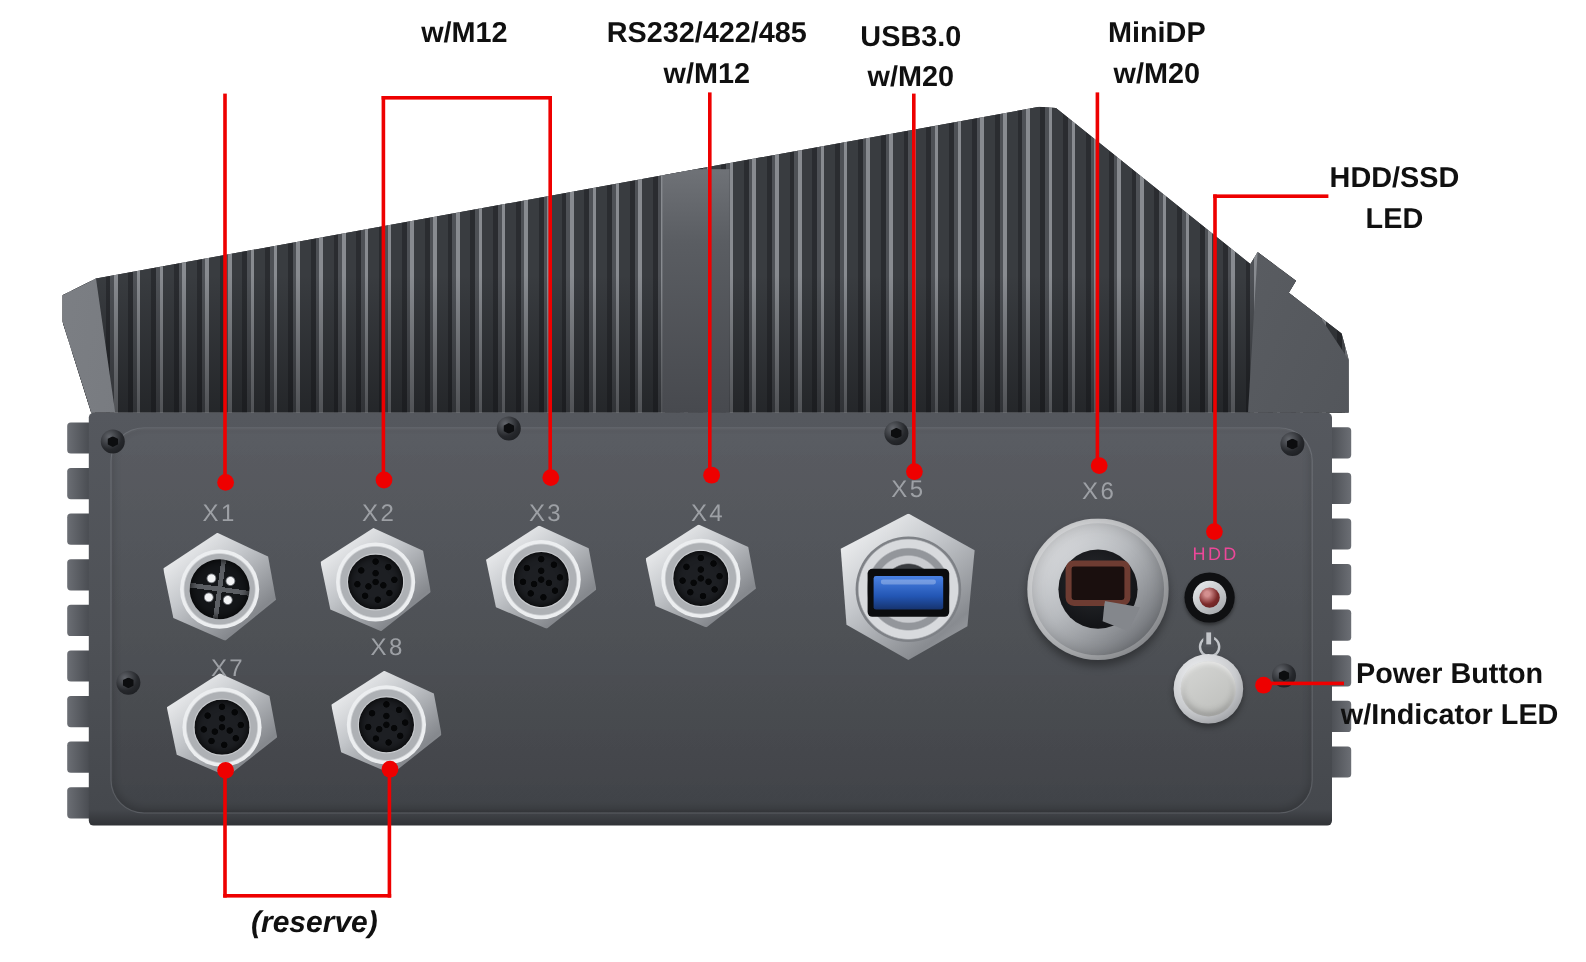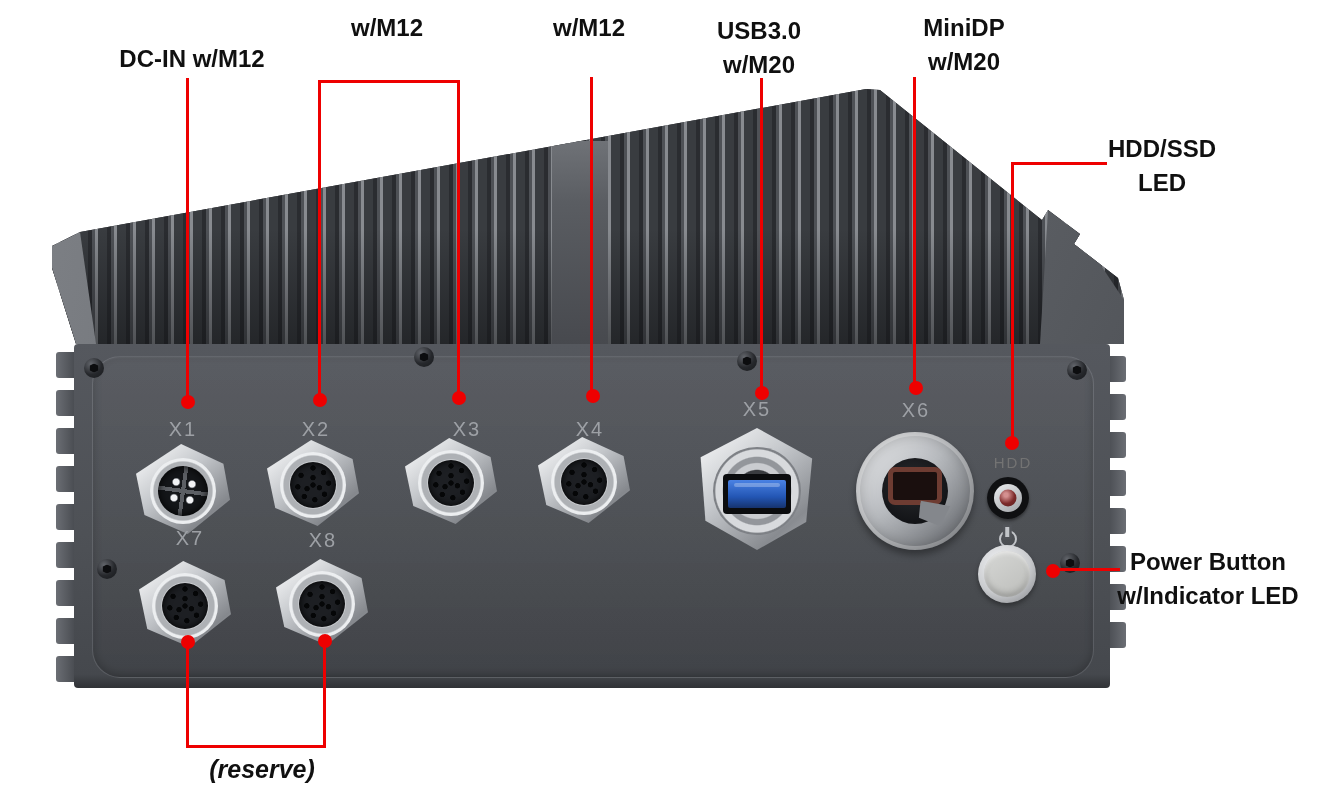--- a/index.html
+++ b/index.html
@@ -169,21 +169,21 @@
   }
   .pwr-glyph .bar{
     position:absolute;left:50%;top:-1px;width:3.5px;height:10px;transform:translateX(-50%);
     background:#c2c5c9;box-shadow:0 0 0 2.5px #515459;
   }
   
   .port-label{
     position:absolute;transform:translate(-50%,-50%);
     color:var(--port-label,#9da0a5);font-size:20px;letter-spacing:2px;white-space:nowrap;
   }
-  .hdd-label{font-size:15px;color:#737373;letter-spacing:2px;}
+  .hdd-label{font-size:15px;color:#ec4899;letter-spacing:2px;}
   .co-label{
     position:absolute;transform:translateX(-50%);text-align:center;white-space:nowrap;
     color:#101010;font-weight:700;font-size:24px;line-height:34px;
   }
   .co-label.small{font-size:25px;font-style:italic;}
   
   .rline{position:absolute;background:var(--callout-red,#ee0000);}
   .rline.v{width:3px;}
   .rline.h{height:3px;}
   .rdot{
@@ -287,33 +287,33 @@
   <div class="pwr-glyph">
     <div class="circ"></div>
     <div class="bar"></div>
   </div>
   <div class="pwr-btn">
     <div class="cap"></div>
   </div>
 
   <div class="port-label" style="left:183px;top:429px">X1</div>
   <div class="port-label" style="left:316px;top:429px">X2</div>
-  <div class="port-label" style="left:467px;top:429px">X3</div>
+  <div class="port-label" style="left:455px;top:429px">X3</div>
   <div class="port-label" style="left:590px;top:429px">X4</div>
   <div class="port-label" style="left:757px;top:409px">X5</div>
   <div class="port-label" style="left:916px;top:410px">X6</div>
-  <div class="port-label" style="left:190px;top:538px">X7</div>
+  <div class="port-label" style="left:190px;top:558px">X7</div>
   <div class="port-label" style="left:323px;top:540px">X8</div>
   <div class="port-label hdd-label" style="left:1013px;top:462px">HDD</div>
 
-  <div class="co-label" style="left:192px;top:42px">DC-IN w/M12</div>
   <div class="co-label" style="left:387px;top:11px">
     <div>w/M12</div>
   </div>
   <div class="co-label" style="left:589px;top:11px">
+    <div>RS232/422/485</div>
     <div>w/M12</div>
   </div>
   <div class="co-label" style="left:759px;top:14px">
     <div>USB3.0</div>
     <div>w/M20</div>
   </div>
   <div class="co-label" style="left:964px;top:11px">
     <div>MiniDP</div>
     <div>w/M20</div>
   </div>

